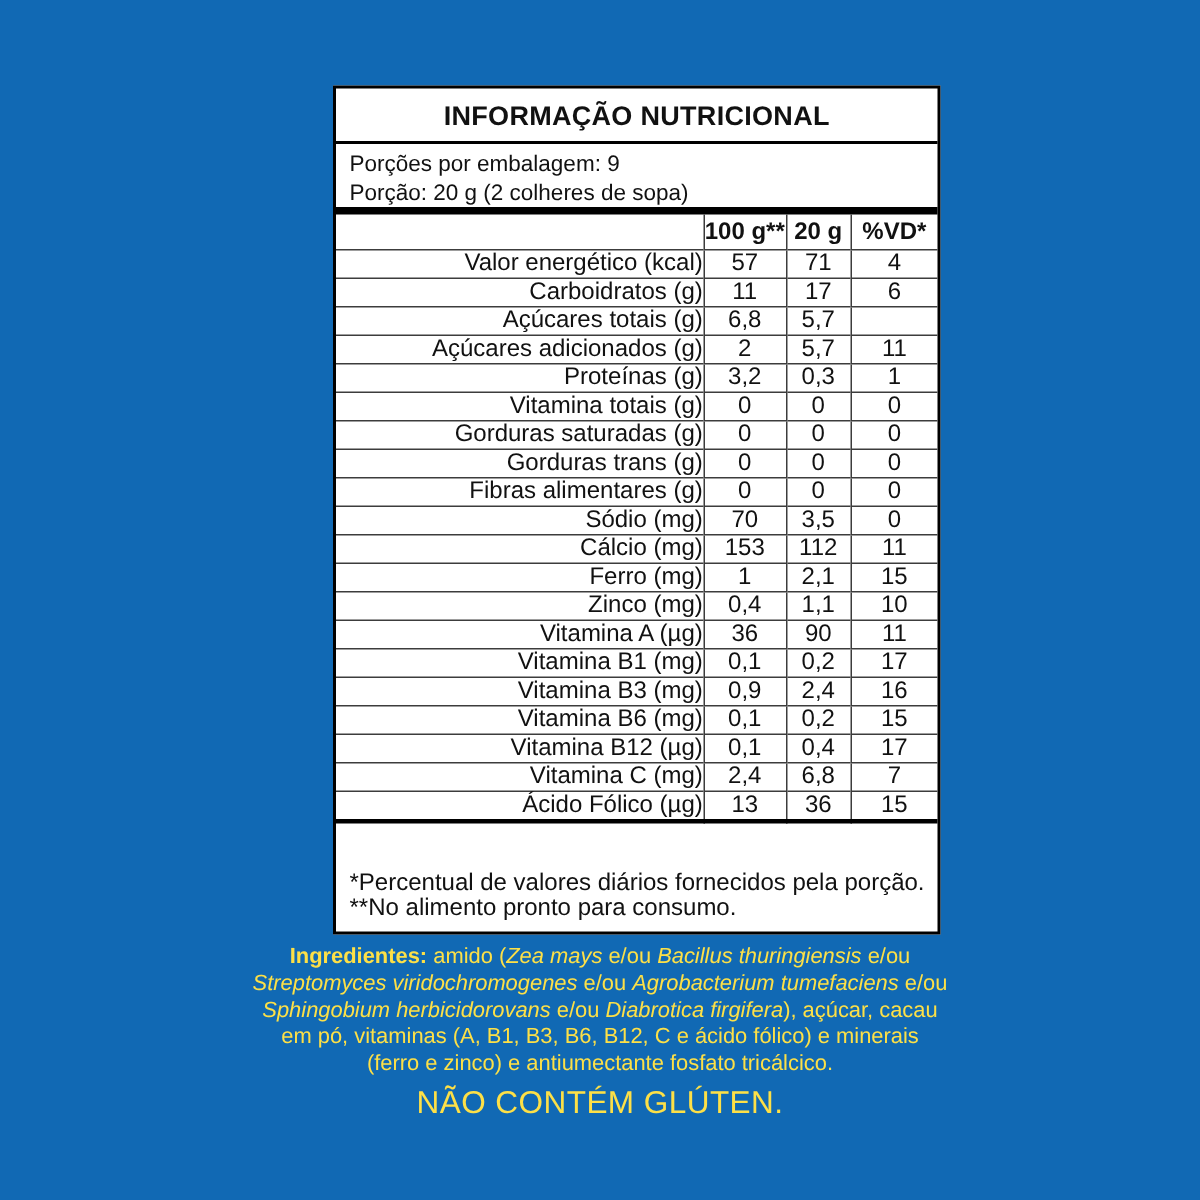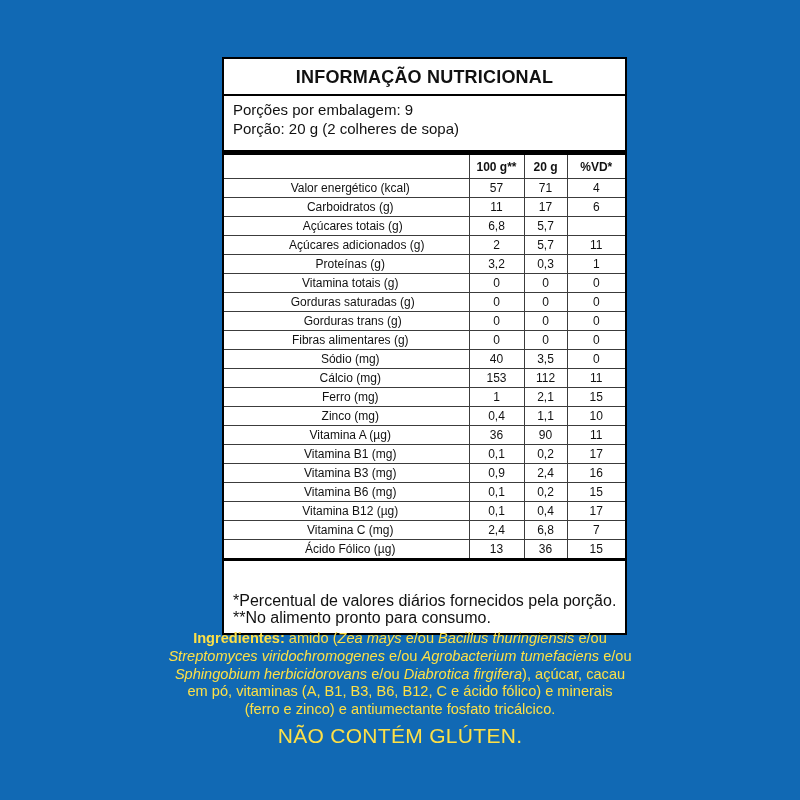--- a/index.html
+++ b/index.html
@@ -23,49 +23,49 @@
   .title{
     font-weight:bold;
     font-size:18px;
     line-height:26px;
     text-align:center;
     padding:5px 0 4px 0;
     border-bottom:2px solid #000;
     letter-spacing:.2px;
   }
   .serving{
-    padding:4px 8px 12px 9px;
+    padding:4px 8px 0 9px;
     font-size:15px;
     line-height:19px;
   }
   .thickbar{height:5px;background:#000;}
   table{
     width:100%;
     border-collapse:collapse;
     table-layout:fixed;
-    font-size:12px;
+    font-size:16px;
     border-bottom:3px solid #000;
   }
   col.c-lbl{width:auto;}
   col.c-100{width:55px;}
   col.c-20{width:43px;}
   col.c-vd{width:58px;}
   thead td{
     font-weight:bold;
     text-align:center;
     padding:3px 0 2px 0;
     line-height:18px;
   }
   td + td{border-left:1px solid #3c3c3c;}
   tbody td{
     border-top:1px solid #3c3c3c;
     line-height:18px;
     padding:0;
   }
-  tbody td.lbl{text-align:center;padding-left:8px;}
+  tbody td.lbl{text-align:right;padding-left:8px;}
   tbody td.lbl.ind1{padding-left:13px;}
   tbody td.lbl.ind2{padding-left:21px;}
   tbody td.val{text-align:center;}
   .footnotes{
     padding:4px 8px 7px 9px;
     font-size:16px;
     line-height:16.5px;
     margin-top:28px;
   }
   
@@ -168,21 +168,21 @@
           <td class="val">0</td>
         </tr>
         <tr>
           <td class="lbl ind0">Fibras alimentares (g)</td>
           <td class="val">0</td>
           <td class="val">0</td>
           <td class="val">0</td>
         </tr>
         <tr>
           <td class="lbl ind0">Sódio (mg)</td>
-          <td class="val">40</td>
+          <td class="val">70</td>
           <td class="val">3,5</td>
           <td class="val">0</td>
         </tr>
         <tr>
           <td class="lbl ind0">Cálcio (mg)</td>
           <td class="val">153</td>
           <td class="val">112</td>
           <td class="val">11</td>
         </tr>
         <tr>

